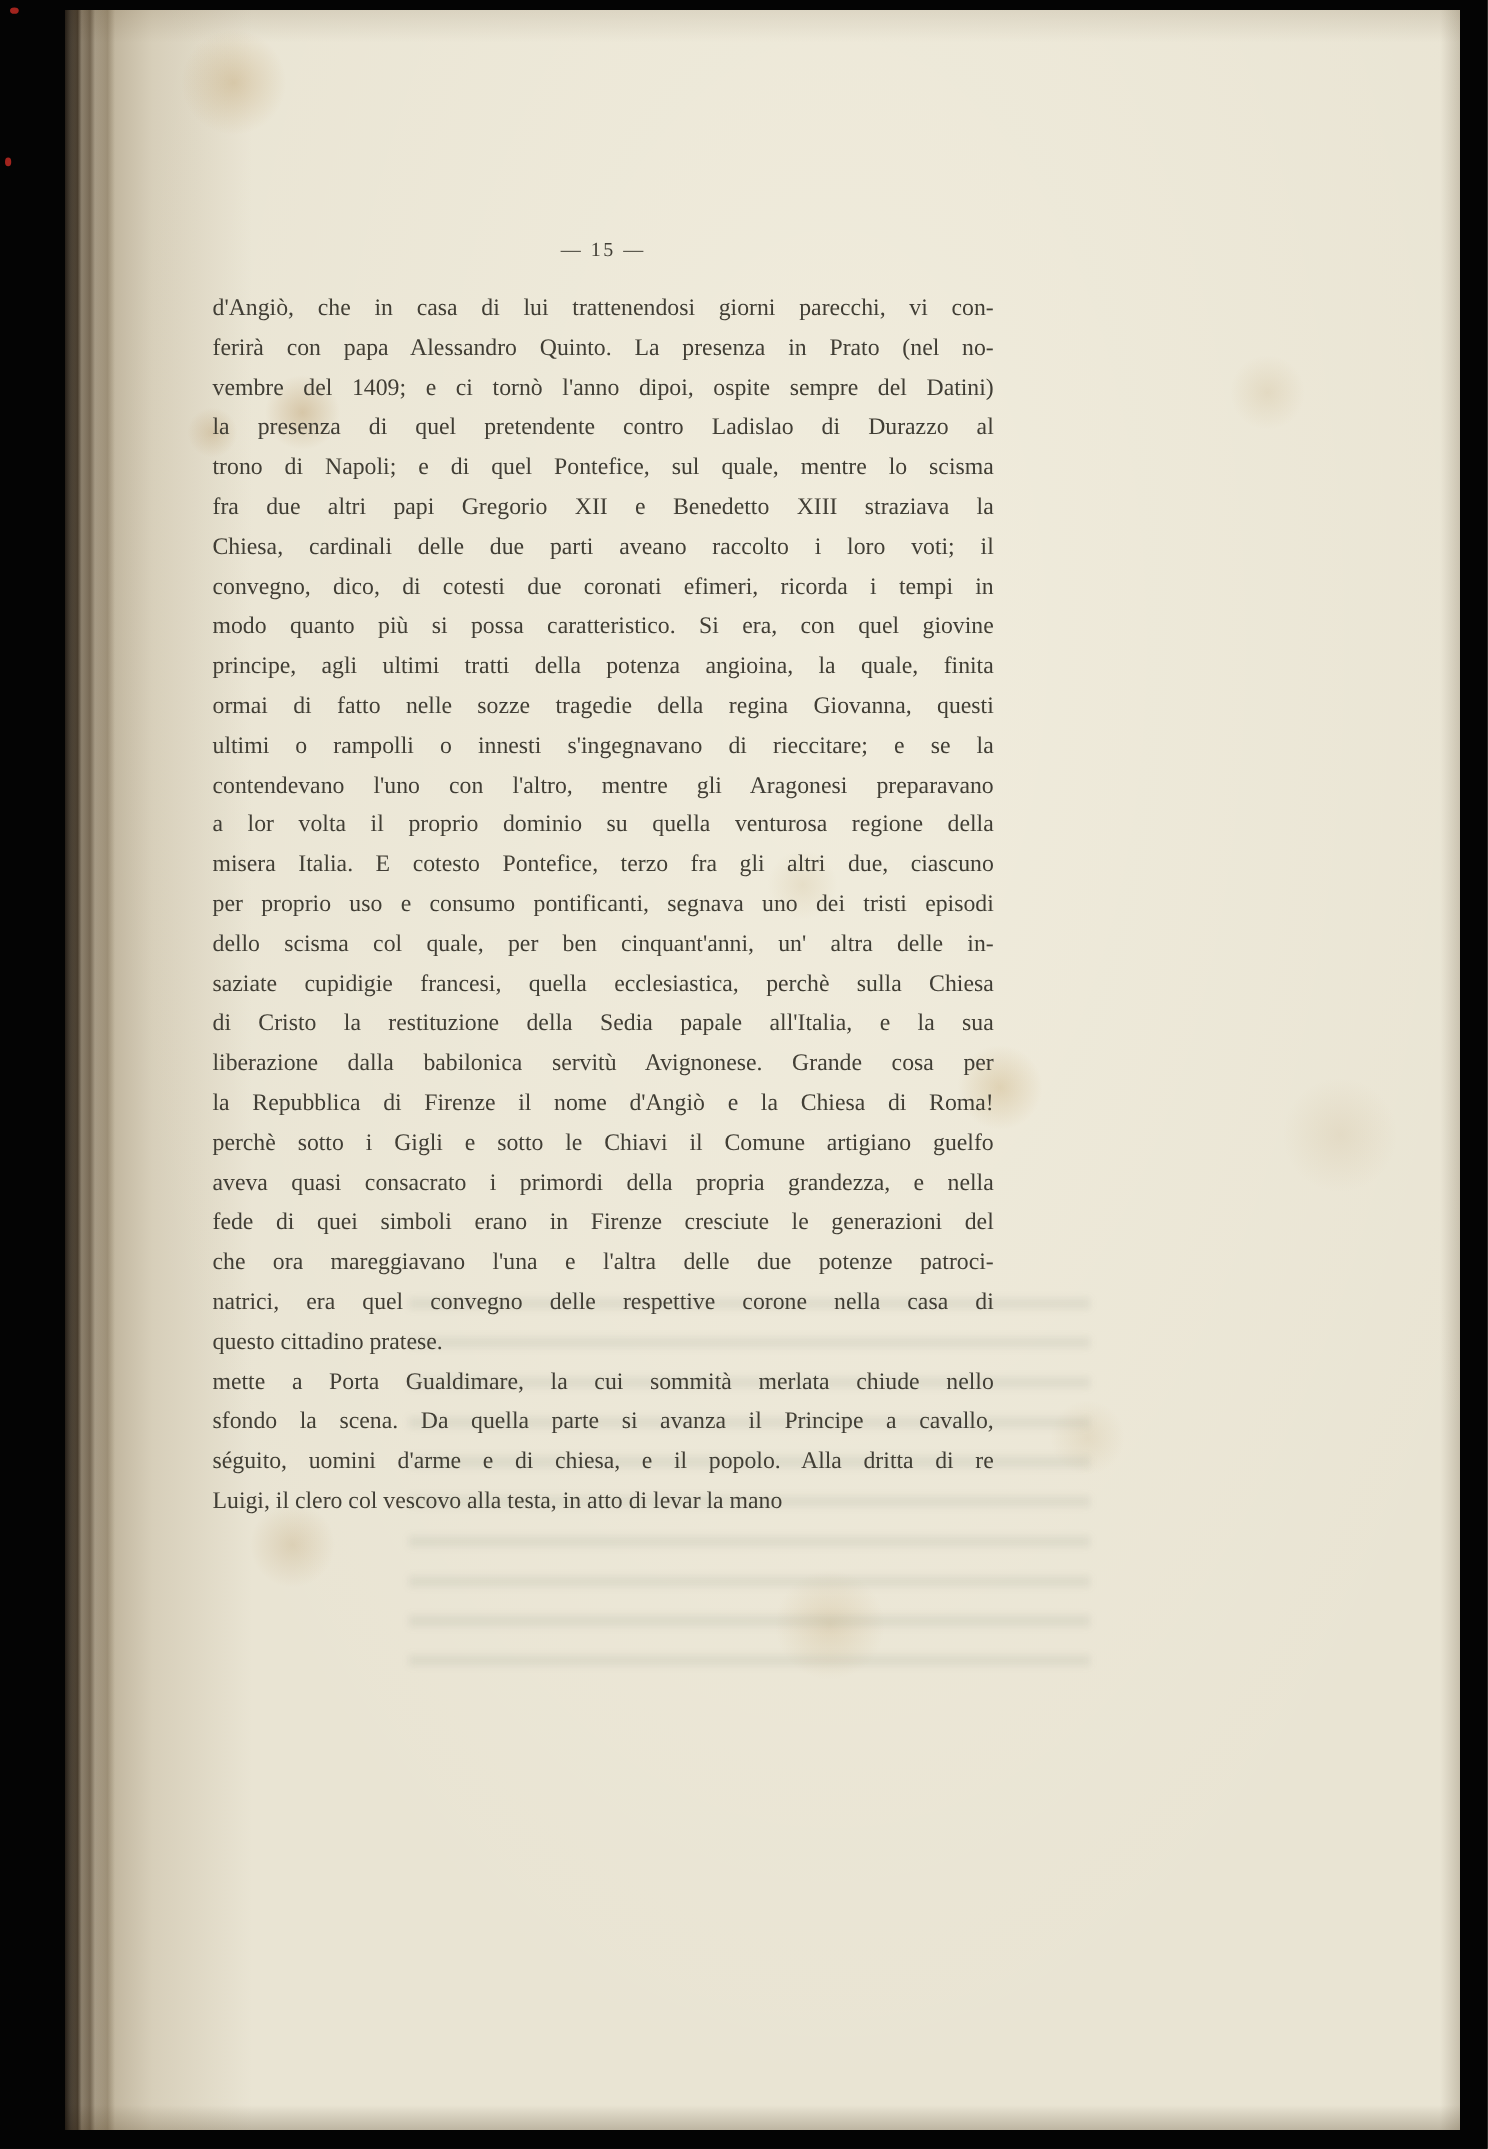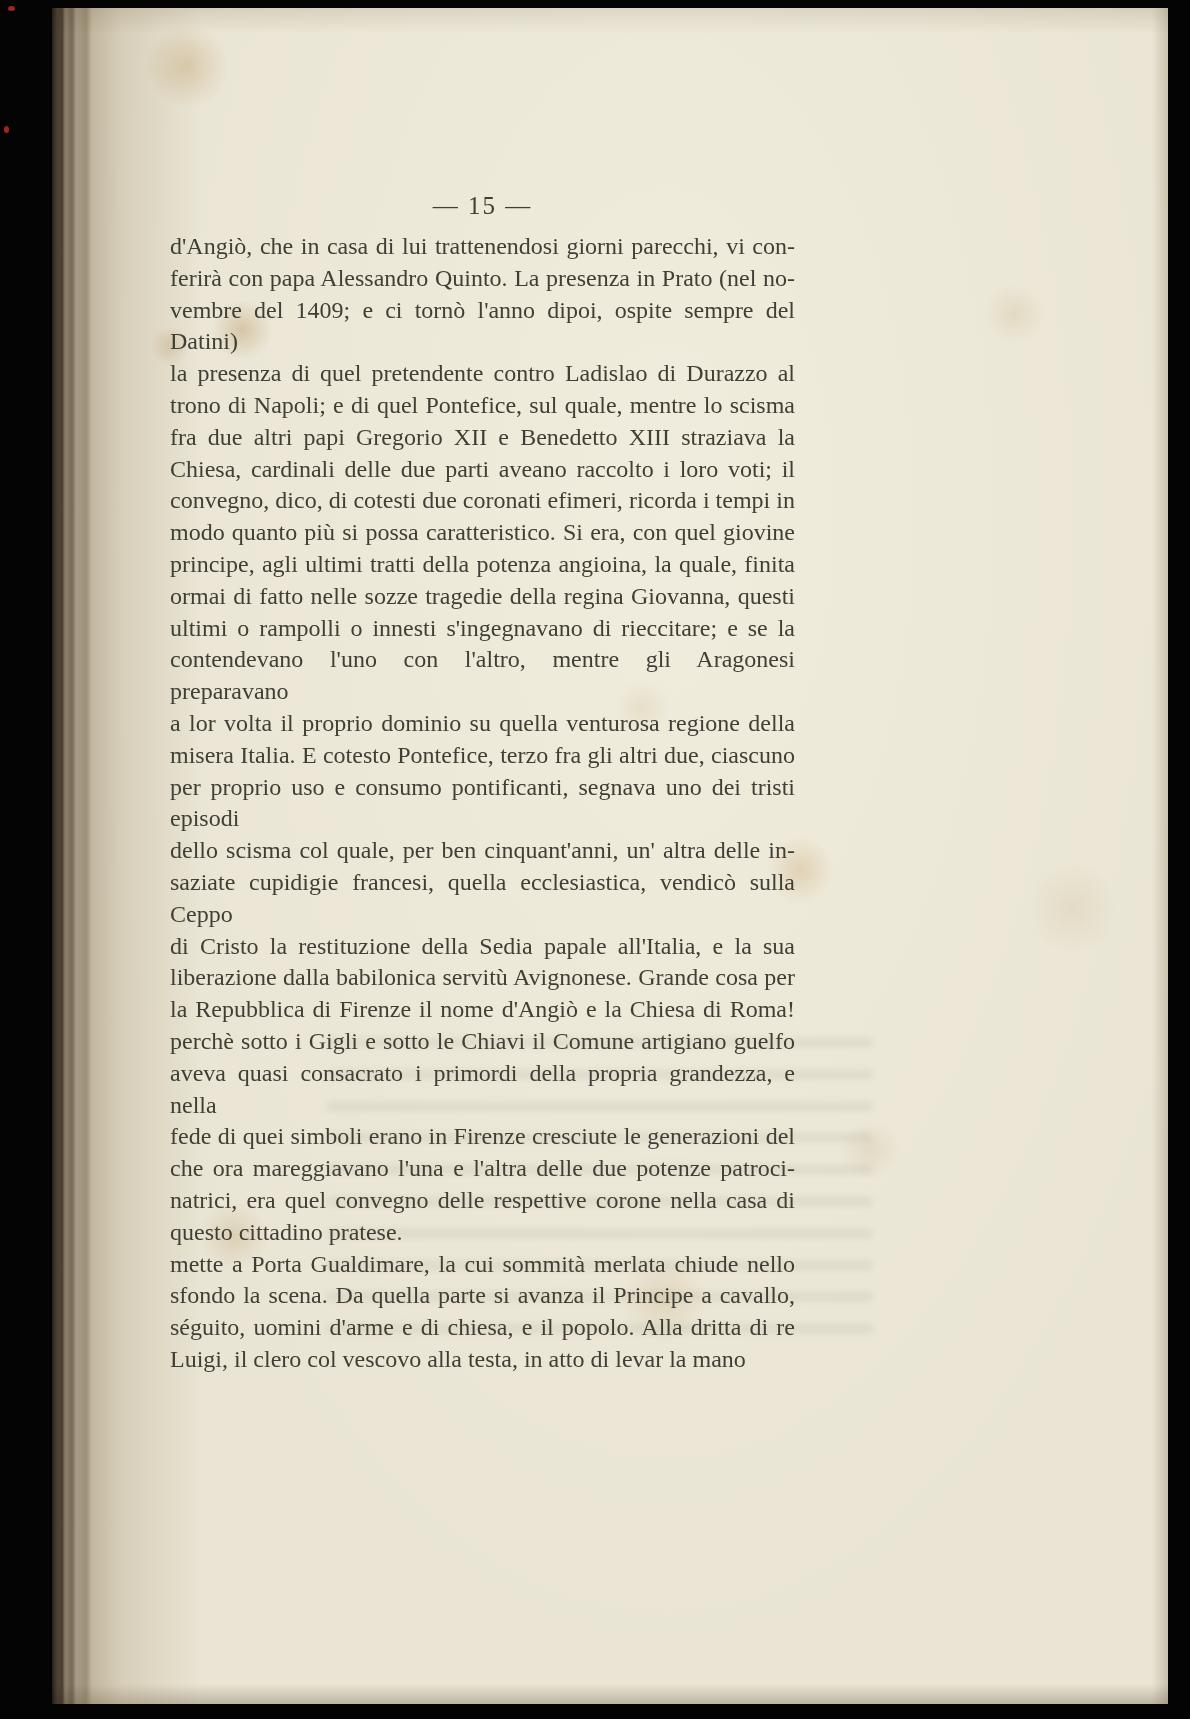--- a/index.html
+++ b/index.html
@@ -94,31 +94,31 @@
       rgba(0,0,0,0) 9px, rgba(0,0,0,0) 31.8px);
     filter: blur(3px);
     pointer-events: none;
   }
   .page-number {
     position: absolute;
     left: 118px;
     top: 184px;
     width: 625px;
     text-align: center;
-    font-size: 25px;
+    font-size: 16px;
     letter-spacing: 2px;
     color: var(--ink);
   }
   .text-block {
     position: absolute;
     left: 118px;
     top: 223px;
     width: 625px;
     color: var(--ink);
-    font-size: 24px;
+    font-size: 19px;
   }
   .para { margin: 0; }
   .line {
     line-height: 31.8px;
     text-align: justify;
     text-align-last: justify;
     white-space: normal;
   }
   .line.last { text-align-last: left; }
   .line.first-indent { text-indent: 30px; }
@@ -159,21 +159,21 @@
           <div class="line">convegno, dico, di cotesti due coronati efimeri, ricorda i tempi in</div>
           <div class="line">modo quanto più si possa caratteristico. Si era, con quel giovine</div>
           <div class="line">principe, agli ultimi tratti della potenza angioina, la quale, finita</div>
           <div class="line">ormai di fatto nelle sozze tragedie della regina Giovanna, questi</div>
           <div class="line">ultimi o rampolli o innesti s'ingegnavano di rieccitare; e se la</div>
           <div class="line">contendevano l'uno con l'altro, mentre gli Aragonesi preparavano</div>
           <div class="line">a lor volta il proprio dominio su quella venturosa regione della</div>
           <div class="line">misera Italia. E cotesto Pontefice, terzo fra gli altri due, ciascuno</div>
           <div class="line">per proprio uso e consumo pontificanti, segnava uno dei tristi episodi</div>
           <div class="line">dello scisma col quale, per ben cinquant'anni, un' altra delle in-</div>
-          <div class="line">saziate cupidigie francesi, quella ecclesiastica, vendicò sulla Ceppo</div>
+          <div class="line">saziate cupidigie francesi, quella ecclesiastica, perchè sulla Chiesa</div>
           <div class="line">di Cristo la restituzione della Sedia papale all'Italia, e la sua</div>
           <div class="line">liberazione dalla babilonica servitù Avignonese. Grande cosa per</div>
           <div class="line">la Repubblica di Firenze il nome d'Angiò e la Chiesa di Roma!</div>
           <div class="line">perchè sotto i Gigli e sotto le Chiavi il Comune artigiano guelfo</div>
           <div class="line">aveva quasi consacrato i primordi della propria grandezza, e nella</div>
           <div class="line">fede di quei simboli erano in Firenze cresciute le generazioni del</div>
           <div class="line">che ora mareggiavano l'una e l'altra delle due potenze patroci-</div>
           <div class="line">natrici, era quel convegno delle respettive corone nella casa di</div>
           <div class="line last">questo cittadino pratese.</div>
         </div>

